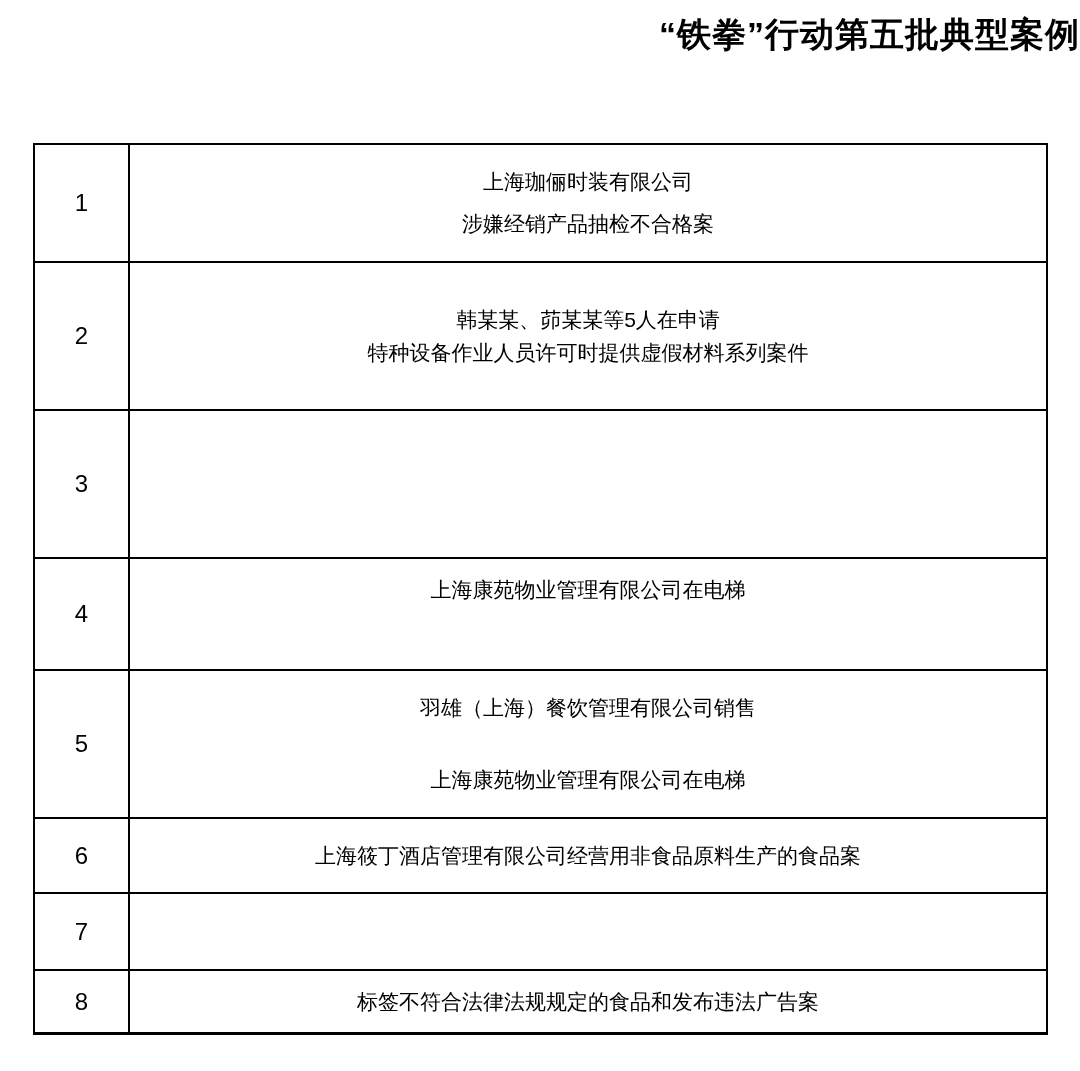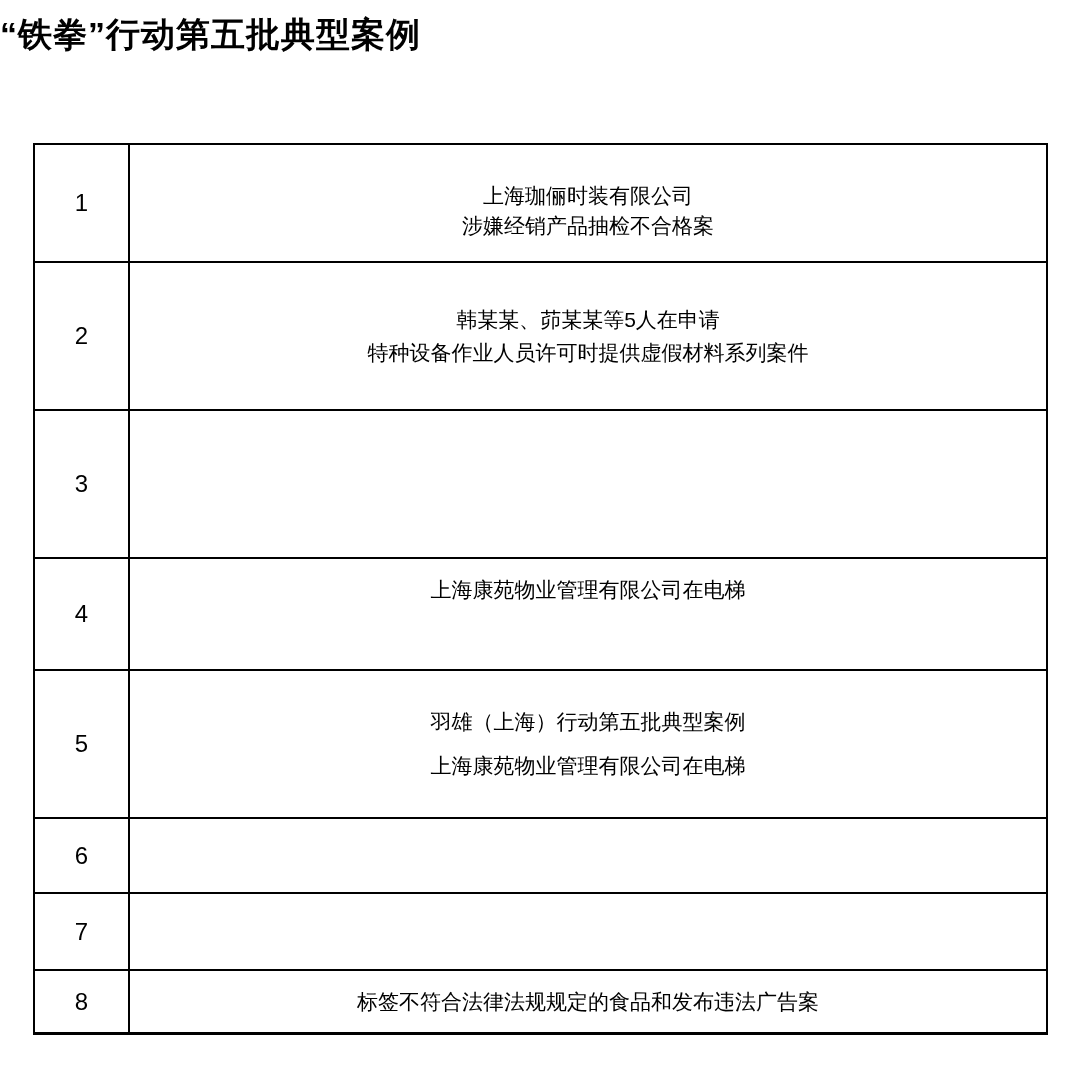--- a/index.html
+++ b/index.html
@@ -10,21 +10,21 @@
     font-family: "Liberation Sans", "DejaVu Sans", sans-serif;
     color: #000000;
     overflow: hidden;
     position: relative;
   }
   .page-title {
     position: absolute;
     top: 12px;
     left: 0;
     width: 1080px;
-    text-align: left;
+    text-align: right;
     font-size: 34px;
     font-weight: bold;
     letter-spacing: 1px;
     color: #000000;
   }
   .case-table {
     position: absolute;
     left: 33px;
     top: 143px;
     width: 1015px;
@@ -54,21 +54,21 @@
     align-items: center;
     justify-content: center;
     font-size: 21px;
     color: #000000;
     text-align: center;
   }
   .content-cell .line { line-height: 30px; white-space: nowrap; }
   
   .content-cell.spread {
     justify-content: space-between;
-    padding: 36px 0;
+    padding: 22px 0;
   }
   
   .content-cell.tight { gap: 5px; }
   .content-cell.tight .line { line-height: 28px; }
   
   .trow.r1 { height: 118px; }
   .trow.r2 { height: 148px; }
   .trow.r3 { height: 148px; }
   .trow.r4 { height: 112px; }
   .trow.r4 .content-cell.spread { padding: 16px 0; }
@@ -109,27 +109,30 @@
   <div class="trow r4">
     <div class="num-cell">4</div>
     <div class="content-cell spread">
       <div class="line">上海康苑物业管理有限公司在电梯</div>
     </div>
   </div>
 
   <div class="trow r5">
     <div class="num-cell">5</div>
     <div class="content-cell spread">
-      <div class="line">羽雄（上海）行动第五批典型案例</div>
+      <div class="line">羽雄（上海）餐饮管理有限公司销售</div>
       <div class="line">上海康苑物业管理有限公司在电梯</div>
     </div>
   </div>
 
   <div class="trow r6">
     <div class="num-cell">6</div>
+    <div class="content-cell">
+      <div class="line">上海筱丁酒店管理有限公司经营用非食品原料生产的食品案</div>
+    </div>
   </div>
 
   <div class="trow r7">
     <div class="num-cell">7</div>
   </div>
 
   <div class="trow r8">
     <div class="num-cell">8</div>
     <div class="content-cell">
       <div class="line">标签不符合法律法规规定的食品和发布违法广告案</div>

